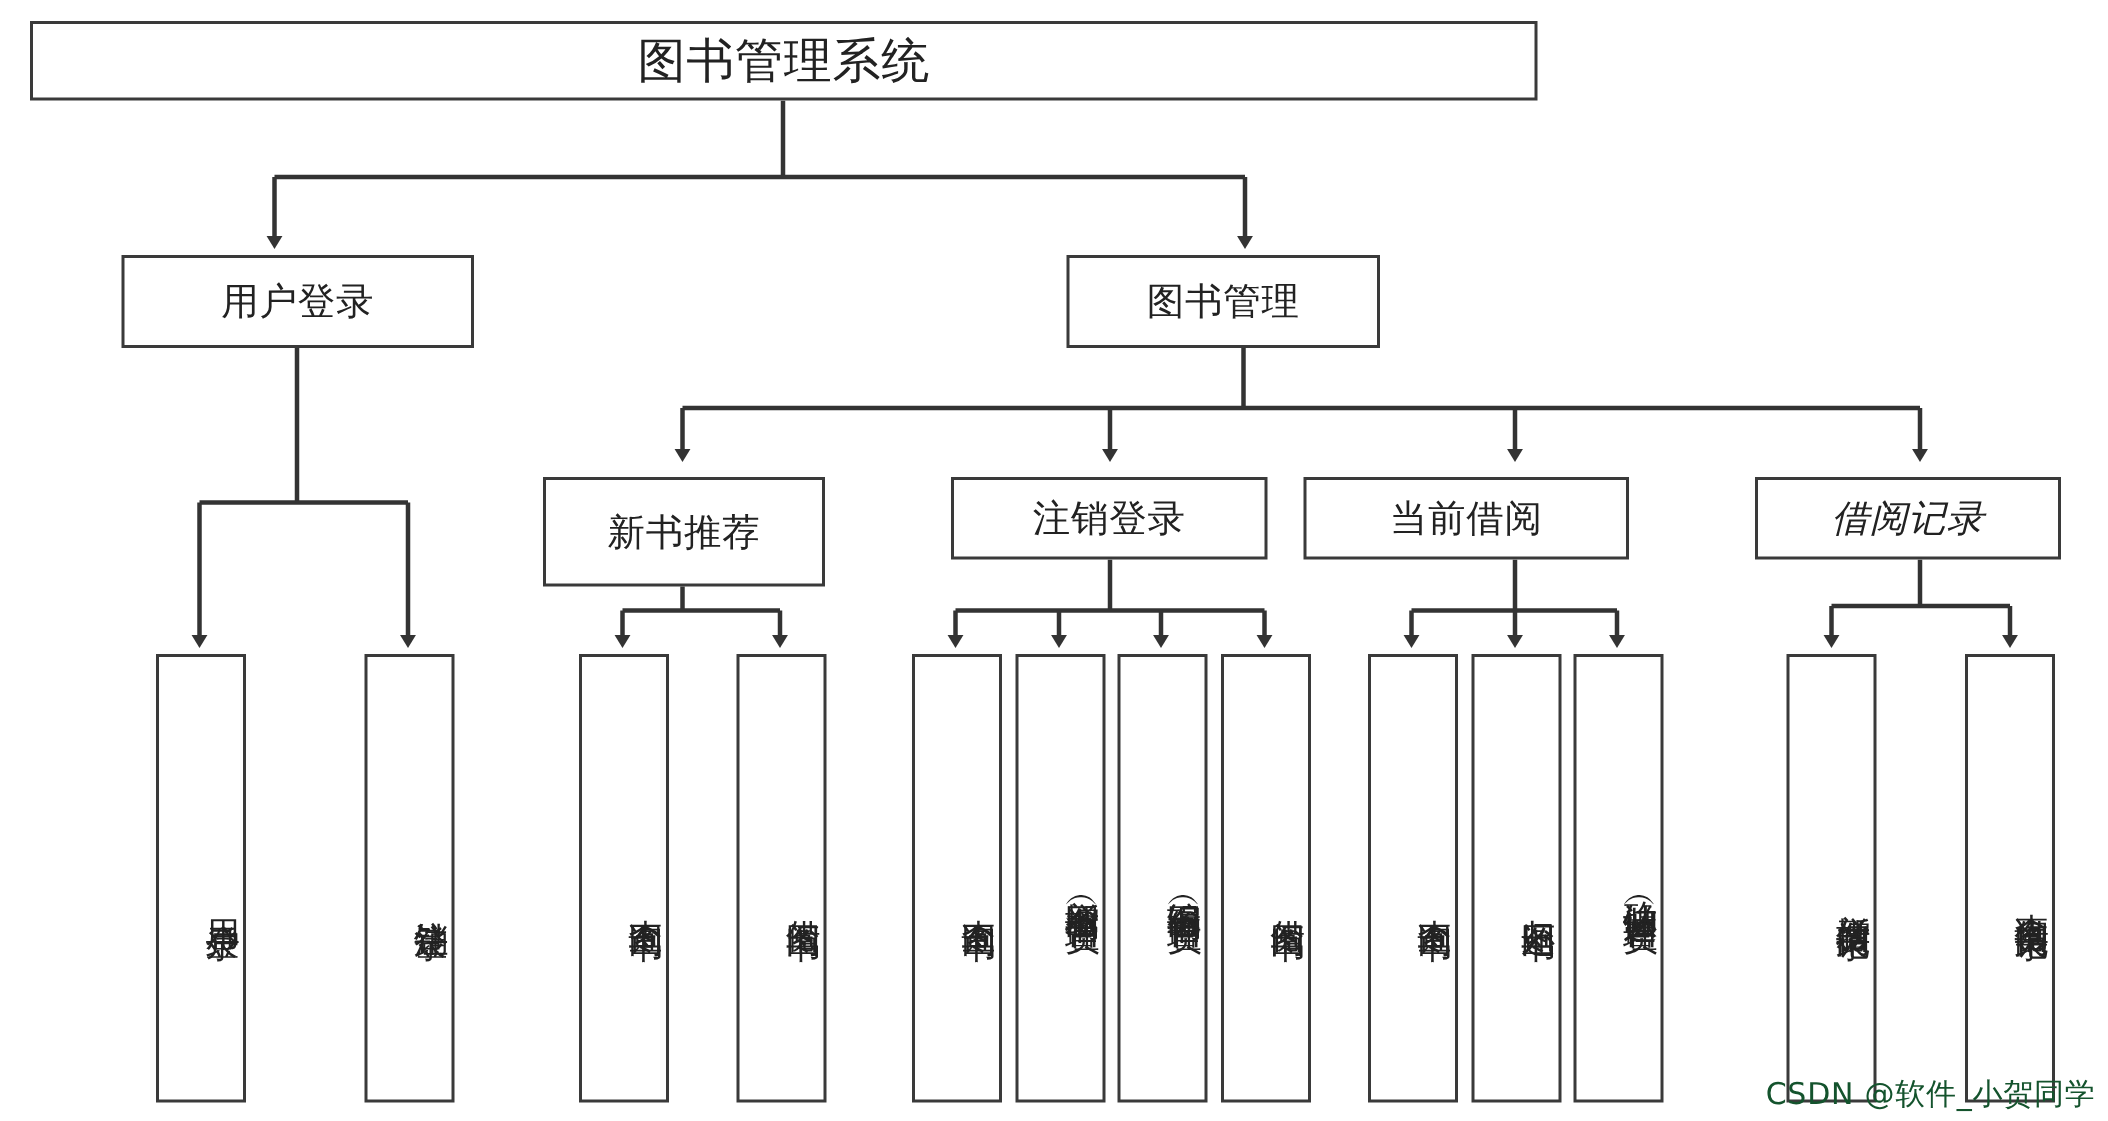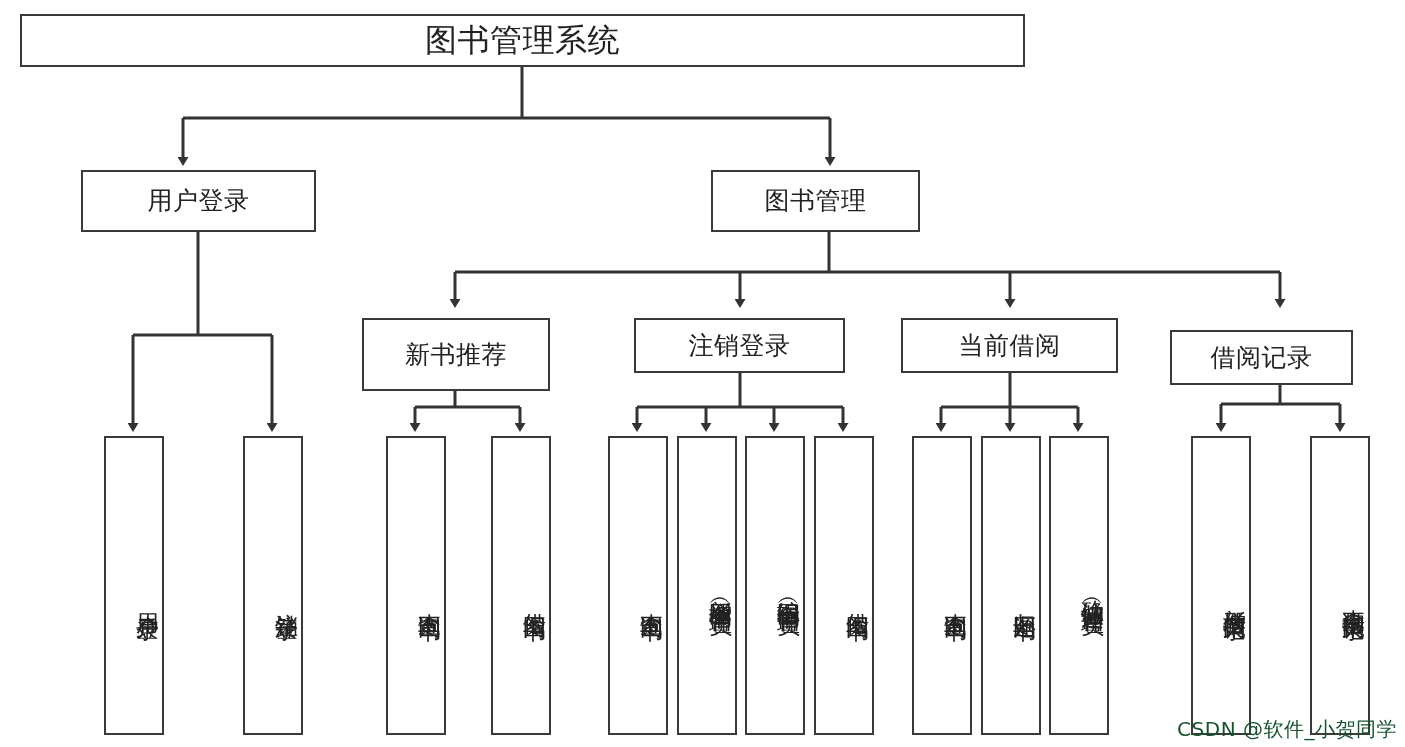--- a/index.html
+++ b/index.html
@@ -138,24 +138,24 @@
   <div class="node node-h" style="left:711px; top:170px; width:209px; height:62px;">
     <span>图书管理</span>
   </div>
 
   <div class="node node-h" style="left:362px; top:318px; width:188px; height:73px;">
     <span>新书推荐</span>
   </div>
   <div class="node node-h" style="left:634px; top:318px; width:211px; height:55px;">
     <span>注销登录</span>
   </div>
-  <div class="node node-h" style="left:901px; top:318px; width:217px; height:55px;align-items:center;">
+  <div class="node node-h" style="left:869px; top:318px; width:217px; height:55px;align-items:center;">
     <span>当前借阅</span>
   </div>
-  <div class="node node-h" style="left:1170px; top:330px; width:183px; height:55px;">
+  <div class="node node-h" style="left:1170px; top:318px; width:204px; height:55px;font-style:italic;">
     <span>借阅记录</span>
   </div>
 
   <div class="node node-v" style="left:104px; top:436px; width:60px; height:299px;">
     <span class="vtext">用户登录</span>
   </div>
   <div class="node node-v" style="left:243px; top:436px; width:60px; height:299px;">
     <span class="vtext">注销登录</span>
   </div>
 

